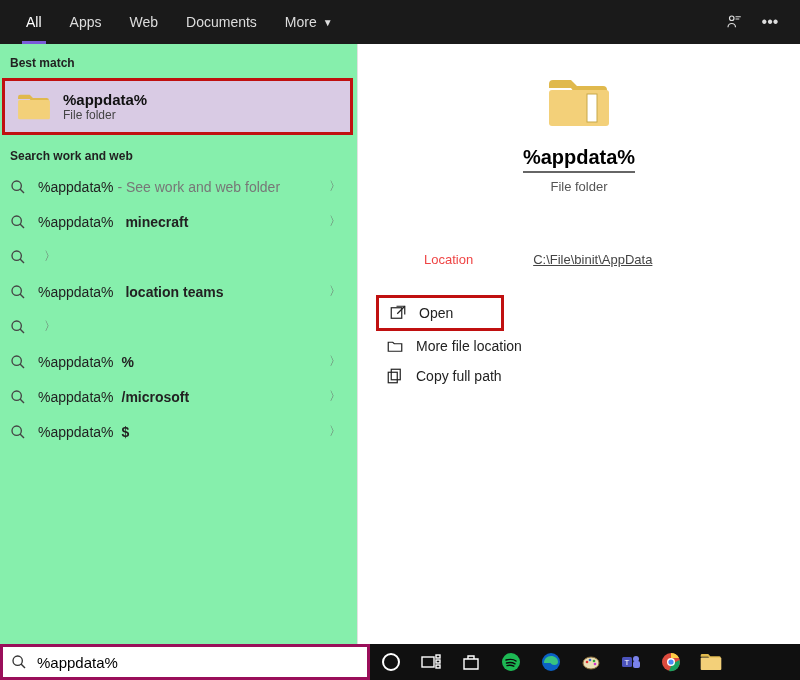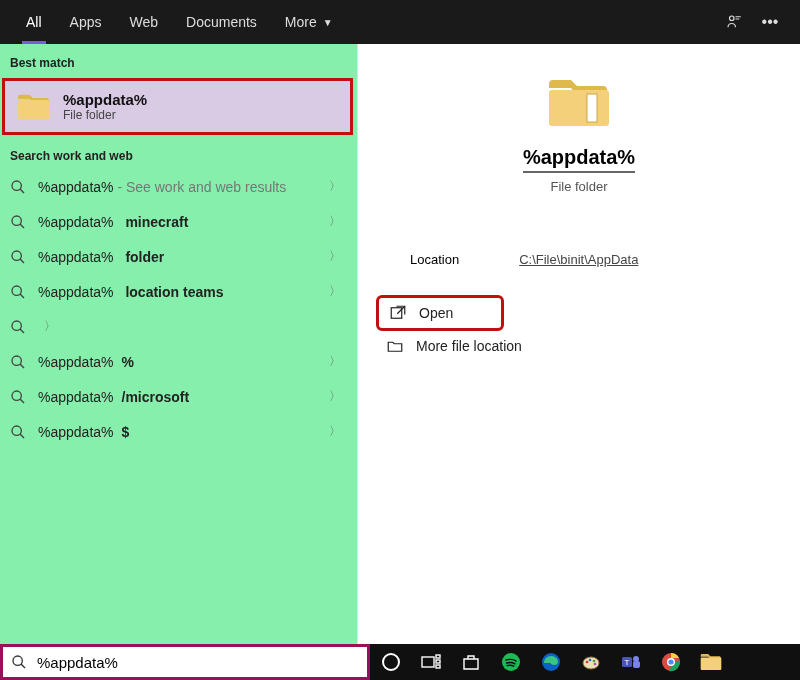--- a/index.html
+++ b/index.html
@@ -34,25 +34,25 @@
   .list-item .li-label .light { color:#777; font-weight:400; }
   .list-item .li-label .bold { font-weight:600;margin-left:8px; }
   .list-item .chev-r { color:#666; font-size:12px; padding:0 6px; }
 
   
   .rp-center { display:flex; flex-direction:column; align-items:center; padding: 14px 0 10px 0; }
   .folder-icon-xl { width: 64px; height: 54px; }
   .rp-title { font-size: 20px; font-weight:600; margin-top:16px; border-bottom:2px solid #666; padding-bottom:2px; }
   .rp-sub { font-size: 13px; color:#555; margin-top:6px; }
   .rp-meta { display:flex; margin-top: 48px; font-size:13px; gap: 60px; padding-left: 28px; }
-  .rp-meta .k { color:#000000; }
+  .rp-meta .k { color:#ef4444;margin-left:14px; }
   .rp-meta .v { color:#444; text-decoration: underline; cursor:pointer; }
 
   .rp-actions { margin-top: 28px; }
-  .rp-action { display:flex; align-items:center; gap:12px; padding: 6px 4px; font-size:14px; color:#222; cursor:pointer;border-radius:6px; }
+  .rp-action { display:flex; align-items:center; gap:12px; padding: 6px 4px; font-size:14px; color:#222; cursor:pointer; }
   .rp-action .aicon { width:18px; height:18px; color:#222; }
   .rp-action.highlighted { border: 3px solid #c01010; padding: 6px 10px; width: 128px; margin-left:-6px; }
 
   
   .taskbar { height: 36px; background:#101010; display:flex; align-items:stretch; }
   .searchbox { width: 370px; background:#fff; border:3px solid #9a0f5a; display:flex; align-items:center; padding:0 8px; gap:10px; }
   .searchbox .sicon { width:16px; height:16px; color:#333; }
   .searchbox input { border:none; outline:none; font-size:15px; flex:1; background:transparent; }
   .tb-icons { flex:1; display:flex; align-items:center; justify-content:flex-start; padding-left:10px; gap:18px; }
   .tb-ico { width:22px; height:22px; display:inline-flex; align-items:center; justify-content:center; color:#fff; cursor:pointer; }
@@ -113,37 +113,36 @@
     </div>
 
     <div class="section-label">Search work and web</div>
 
     <div id="suggestions">
         <div class="list-item">
           <svg class="search-icon-sm" viewBox="0 0 24 24" fill="none" stroke="currentColor" stroke-width="2">
             <circle cx="10" cy="10" r="7"></circle>
             <line x1="21" y1="21" x2="15" y2="15"></line>
           </svg>
-          <span class="li-label"><span>%appdata%</span><span class="light"> - See work and web results</span></span>
+          <span class="li-label"><span>%appdata%</span><span class="light"> - See work and web folder</span></span>
           <span class="chev-r">〉</span>
         </div>
         <div class="list-item">
           <svg class="search-icon-sm" viewBox="0 0 24 24" fill="none" stroke="currentColor" stroke-width="2">
             <circle cx="10" cy="10" r="7"></circle>
             <line x1="21" y1="21" x2="15" y2="15"></line>
           </svg>
           <span class="li-label"><span>%appdata% </span><span class="bold">minecraft</span></span>
           <span class="chev-r">〉</span>
         </div>
         <div class="list-item">
           <svg class="search-icon-sm" viewBox="0 0 24 24" fill="none" stroke="currentColor" stroke-width="2">
             <circle cx="10" cy="10" r="7"></circle>
             <line x1="21" y1="21" x2="15" y2="15"></line>
           </svg>
-          <span class="li-label"><span>%appdata% </span><span class="bold">folder</span></span>
           <span class="chev-r">〉</span>
         </div>
         <div class="list-item">
           <svg class="search-icon-sm" viewBox="0 0 24 24" fill="none" stroke="currentColor" stroke-width="2">
             <circle cx="10" cy="10" r="7"></circle>
             <line x1="21" y1="21" x2="15" y2="15"></line>
           </svg>
           <span class="li-label"><span>%appdata% </span><span class="bold">location teams</span></span>
           <span class="chev-r">〉</span>
         </div>
@@ -205,20 +204,27 @@
             <path d="M21 3L11 13"></path>
           </svg>
           <span>Open</span>
         </div>
         <div class="rp-action">
           <svg class="aicon" viewBox="0 0 24 24" fill="none" stroke="currentColor" stroke-width="1.6">
             <path d="M3 7h6l2 2h10v10H3z"></path>
           </svg>
           <span>More file location</span>
         </div>
+        <div class="rp-action">
+          <svg class="aicon" viewBox="0 0 24 24" fill="none" stroke="currentColor" stroke-width="1.6">
+            <rect x="7" y="3" width="12" height="14"></rect>
+            <rect x="3" y="7" width="12" height="14"></rect>
+          </svg>
+          <span>Copy full path</span>
+        </div>
       </div>
   </div>
 </div>
 
 <div class="taskbar">
   <div class="searchbox">
     <svg class="sicon" viewBox="0 0 24 24" fill="none" stroke="currentColor" stroke-width="2">
         <circle cx="10" cy="10" r="7"></circle>
         <line x1="21" y1="21" x2="15" y2="15"></line>
       </svg>

